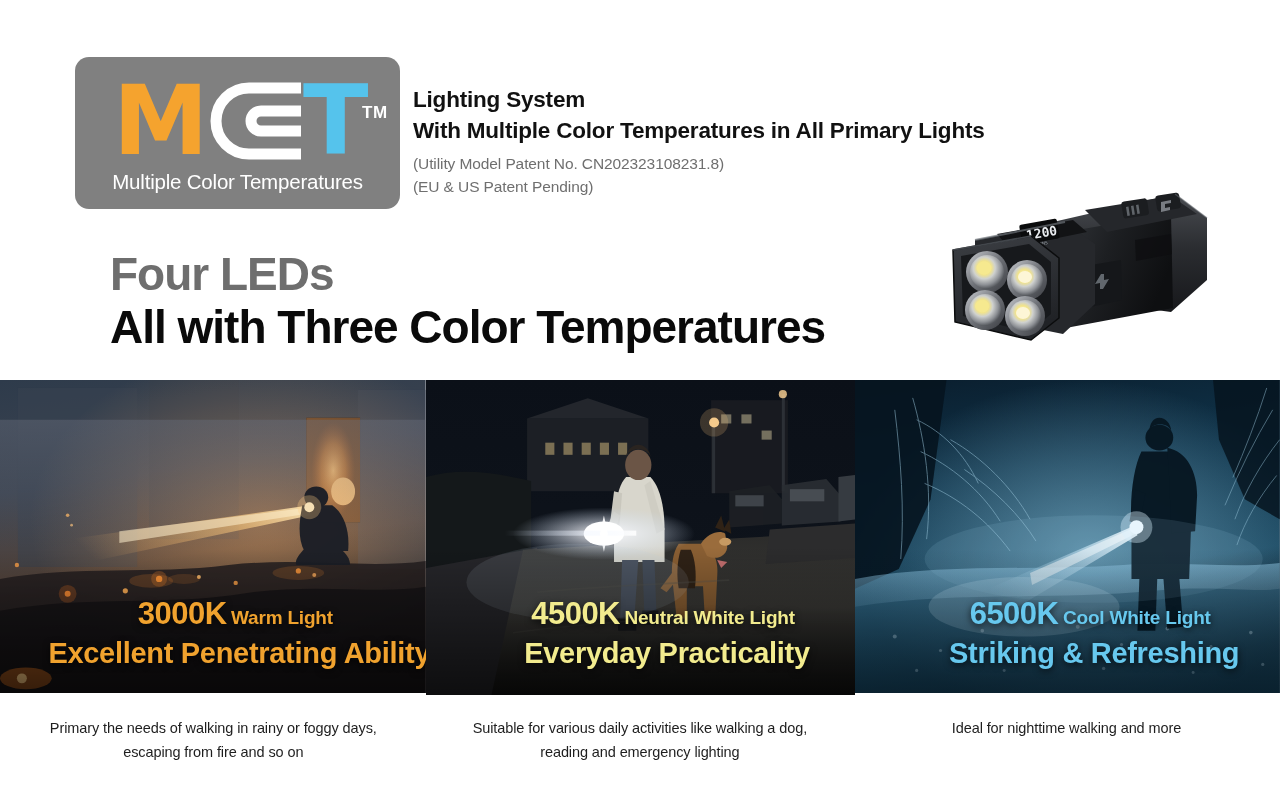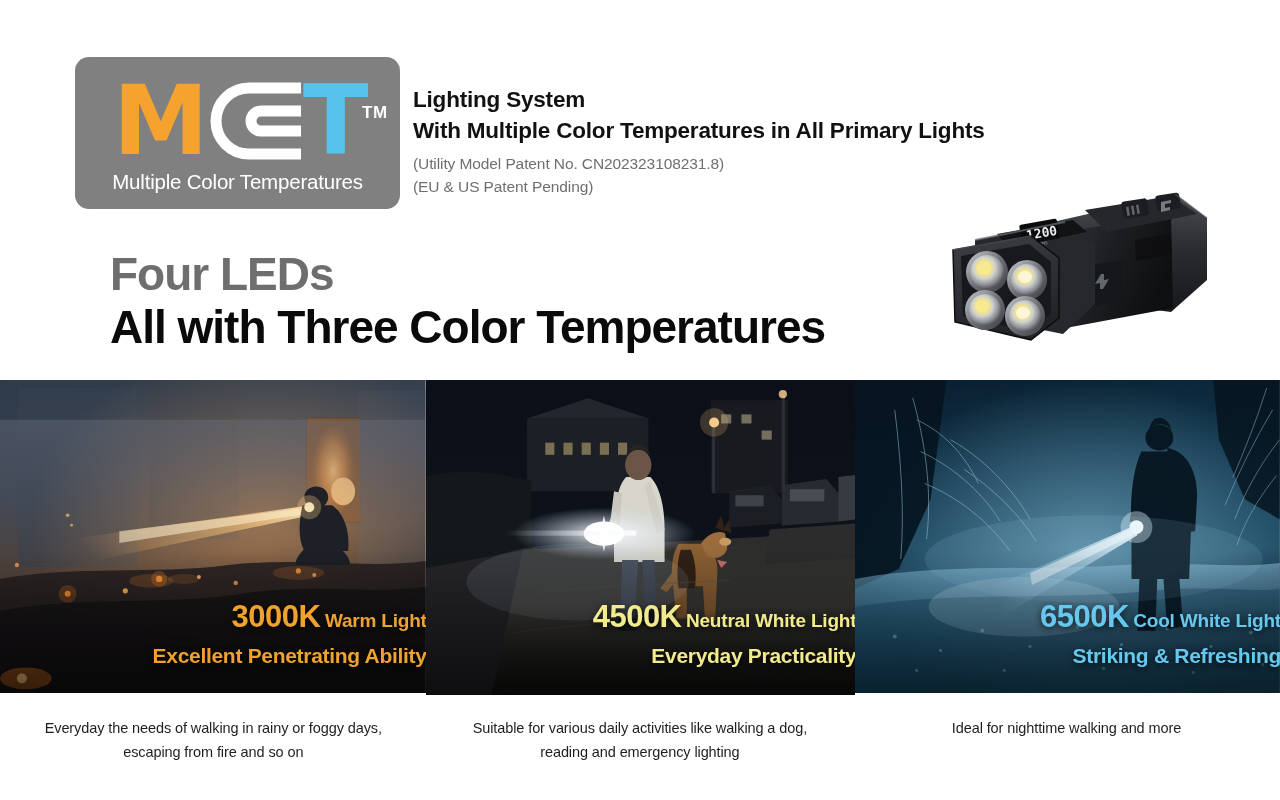--- a/index.html
+++ b/index.html
@@ -78,30 +78,30 @@
     width:1280px; height:315px; display:flex;
   }
   .panel{ position:relative; height:315px; overflow:hidden; }
   .p1{ width:428px; }
   .p2{ width:432px; }
   .p3{ width:427px; }
 
   .scene{ position:absolute; inset:0; }
 
   .cap{
-    position:absolute; left:1px; bottom:20px; width:100%;
-    text-align:right; z-index:6;
+    position:absolute; left:10px; bottom:20px; width:100%;
+    text-align:center; z-index:6;
     text-shadow:0 2px 7px rgba(0,0,0,.75);
     padding-left:25px;
   }
   .cap .l1{ line-height:34px; white-space:nowrap; }
   .cap .l2{ line-height:34px; white-space:nowrap; }
   .k{ font-size:31px; font-weight:bold; letter-spacing:-0.5px; }
   .kl{ font-size:19px; font-weight:bold; letter-spacing:-0.2px; }
-  .sub2{ font-size:21px; font-weight:bold; letter-spacing:-0.3px;margin-left:8px; }
+  .sub2{ font-size:29px; font-weight:bold; letter-spacing:-0.3px;margin-left:8px; }
 
   .c-warm{ color:#F0A22E; }
   .c-neutral{ color:#F2EB8E; }
   .c-cool{ color:#67C8EE; }
 
   
   .foot{
     position:absolute; left:0; top:700px; width:1280px; height:100px;
     display:flex;
   }
@@ -555,21 +555,21 @@
       </div>
       <div class="l2">
         <span class="sub2 c-cool">Striking &amp; Refreshing</span>
       </div>
     </div>
   </div>
 </div>
 
 <div class="foot">
   <div class="foot-c">
-    <p>Everyday the needs of walking in rainy or foggy days,</p>
+    <p>Primary the needs of walking in rainy or foggy days,</p>
     <p>escaping from fire and so on</p>
   </div>
   <div class="foot-c">
     <p>Suitable for various daily activities like walking a dog,</p>
     <p>reading and emergency lighting</p>
   </div>
   <div class="foot-c">
     <p>Ideal for nighttime walking and more</p>
     <p></p>
   </div>

